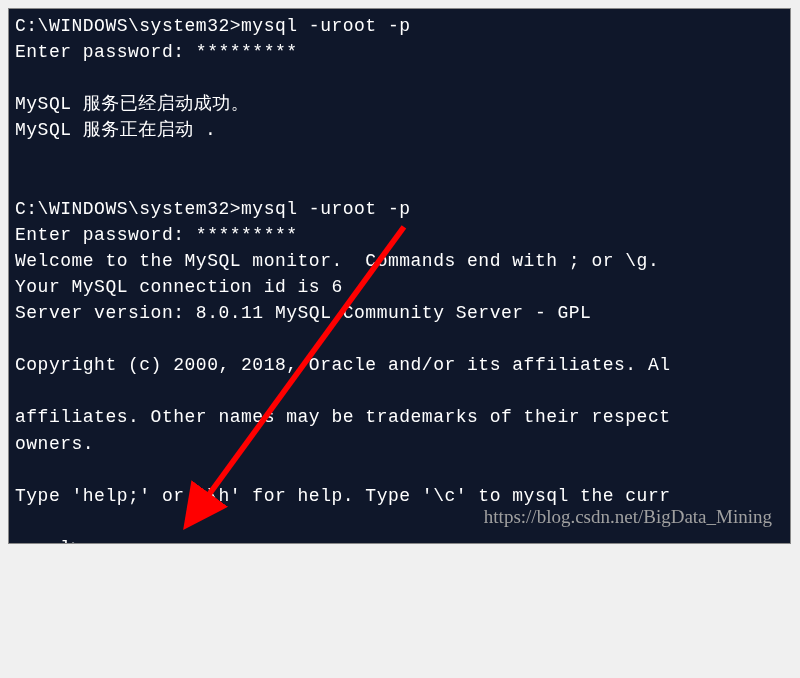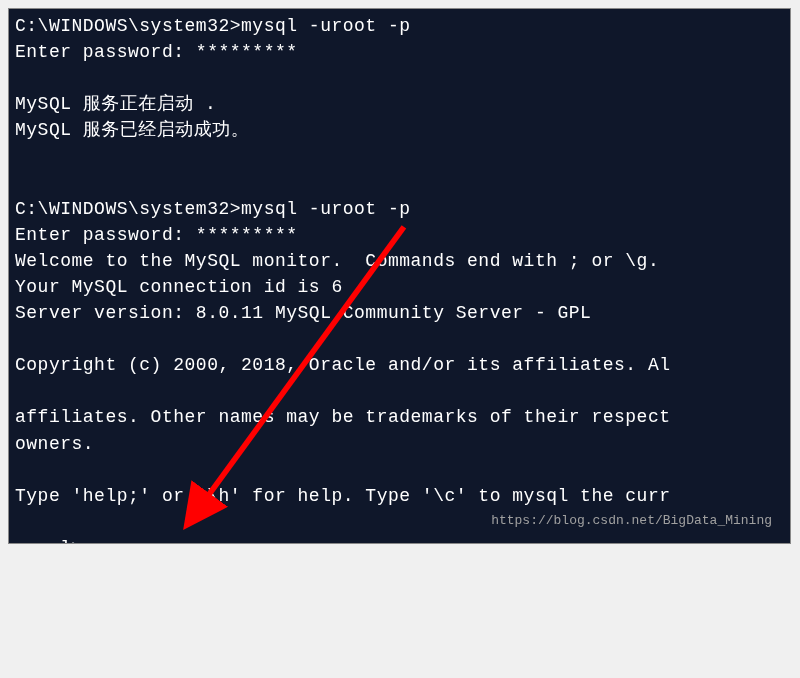--- a/index.html
+++ b/index.html
@@ -40,34 +40,34 @@
       left: 0;
       width: 100%;
       height: 100%;
       pointer-events: none;
     }
     .watermark {
       position: absolute;
       bottom: 12px;
       right: 18px;
       color: #a0a0a0;
-      font-family: Liberation Mono, monospace;
-      font-size: 13px;
+      font-family: Liberation Serif, serif;
+      font-size: 19px;
       letter-spacing: 0;
     }
   </style>
 </head>
 <body>
 
 <div class="terminal">
   <div class="line">C:\WINDOWS\system32&gt;mysql -uroot -p</div>
   <div class="line">Enter password: *********</div>
   <div class="blank"></div>
+  <div class="line">MySQL 服务已经启动成功。</div>
   <div class="line">MySQL 服务正在启动 .</div>
-  <div class="line">MySQL 服务已经启动成功。</div>
   <div class="blank"></div>
   <div class="blank"></div>
   <div class="line">C:\WINDOWS\system32&gt;mysql -uroot -p</div>
   <div class="line">Enter password: *********</div>
   <div class="line">Welcome to the MySQL monitor.  Commands end with ; or \g.</div>
   <div class="line">Your MySQL connection id is 6</div>
   <div class="line">Server version: 8.0.11 MySQL Community Server - GPL</div>
   <div class="blank"></div>
   <div class="line">Copyright (c) 2000, 2018, Oracle and/or its affiliates. Al</div>
   <div class="blank"></div>

